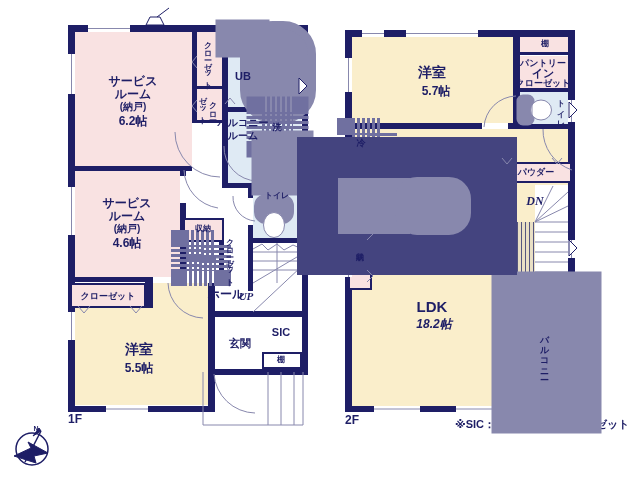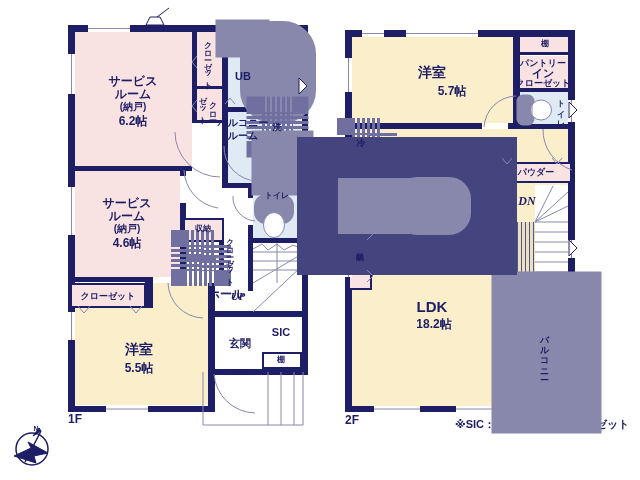--- a/index.html
+++ b/index.html
@@ -2,21 +2,21 @@
 <html><head>
 <meta charset="utf-8">
 <style>
   html,body{margin:0;padding:0;background:#fff;}
   #canvas{position:relative;width:640px;height:480px;background:#ffffff;overflow:hidden;
     font-family:"Liberation Sans","DejaVu Sans",sans-serif;}
   .r{position:absolute;box-sizing:border-box;}
   .lbl{position:absolute;transform:translate(-50%,-50%);white-space:nowrap;color:#1e1e66;
     font-weight:bold;line-height:1;}
   .lbl.v{writing-mode:vertical-rl;text-orientation:upright;letter-spacing:1px;}
-  .lbl.i{font-style:italic;font-family:"Liberation Serif","DejaVu Serif",serif;}
+  .lbl.i{font-style:italic;font-family:"Liberation Serif","DejaVu Serif",serif;margin-left:8px;}
   svg{position:absolute;left:0;top:0;}
   #watermark{position:absolute;left:283px;top:228px;color:#cccccc;font-size:18px;
     font-weight:bold;letter-spacing:1px;}
   #footnote{position:absolute;left:455px;top:417px;color:#1e1e66;font-size:11px;font-weight:bold;}
   #f1label{position:absolute;left:68px;top:412px;color:#1e1e66;font-size:12px;font-weight:bold;}
   #f2label{position:absolute;left:345px;top:413px;color:#1e1e66;font-size:12px;font-weight:bold;}
 </style>
 </head>
 <body>
 
@@ -177,27 +177,27 @@
     <div class="lbl" style="left: 277px; top: 196px; font-size: 8px;">トイレ</div>
     <div class="lbl" style="left: 226px; top: 294px; font-size: 12px;">ホール</div>
     <div class="lbl i" style="left: 238px; top: 296px; font-size: 11px;">UP</div>
     <div class="lbl" style="left: 240px; top: 343px; font-size: 11px;">玄関</div>
     <div class="lbl" style="left: 281px; top: 332px; font-size: 11px;">SIC</div>
     <div class="lbl" style="left: 281px; top: 360px; font-size: 8px;">棚</div>
     <div class="lbl" style="left: 108px; top: 296px; font-size: 9px;">クローゼット</div>
     <div class="lbl" style="left: 139px; top: 349px; font-size: 14px;">洋室</div>
     <div class="lbl" style="left: 139px; top: 368px; font-size: 12px;">5.5帖</div>
     <div class="lbl" style="left: 432px; top: 72px; font-size: 14px;">洋室</div>
-    <div class="lbl" style="left: 432px; top: 91px; font-size: 12px; padding-left: 40px;">5.7帖</div>
+    <div class="lbl" style="left: 416px; top: 91px; font-size: 12px; padding-left: 40px;">5.7帖</div>
     <div class="lbl" style="left: 545px; top: 44px; font-size: 8px;">棚</div>
     <div class="lbl" style="left: 543px; top: 63px; font-size: 9px;">パントリー</div>
     <div class="lbl" style="left: 543px; top: 73px; font-size: 11px;">イン</div>
     <div class="lbl" style="left: 543px; top: 83px; font-size: 9px;">クローゼット</div>
     <div class="lbl v" style="left: 560px; top: 109px; font-size: 8px;">トイレ</div>
     <div class="lbl" style="left: 361px; top: 143px; font-size: 9px;">冷</div>
     <div class="lbl" style="left: 536px; top: 172px; font-size: 9px;">パウダー</div>
     <div class="lbl i" style="left: 527px; top: 201px; font-size: 12px;">DN</div>
     <div class="lbl v" style="left: 359px; top: 247px; font-size: 8px;">収納</div>
     <div class="lbl" style="left: 432px; top: 306px; font-size: 15px;">LDK</div>
-    <div class="lbl" style="left: 434px; top: 324px; font-size: 12px;">18.2帖</div>
+    <div class="lbl" style="left: 434px; top: 324px; font-size: 12px; font-style: italic;">18.2帖</div>
     <div class="lbl v" style="left: 544px; top: 352px; font-size: 9px;">バルコニー</div>
     <div class="lbl" style="left: 36px; top: 428px; font-size: 7px;">N</div>
   </div>
 
 </body></html>

